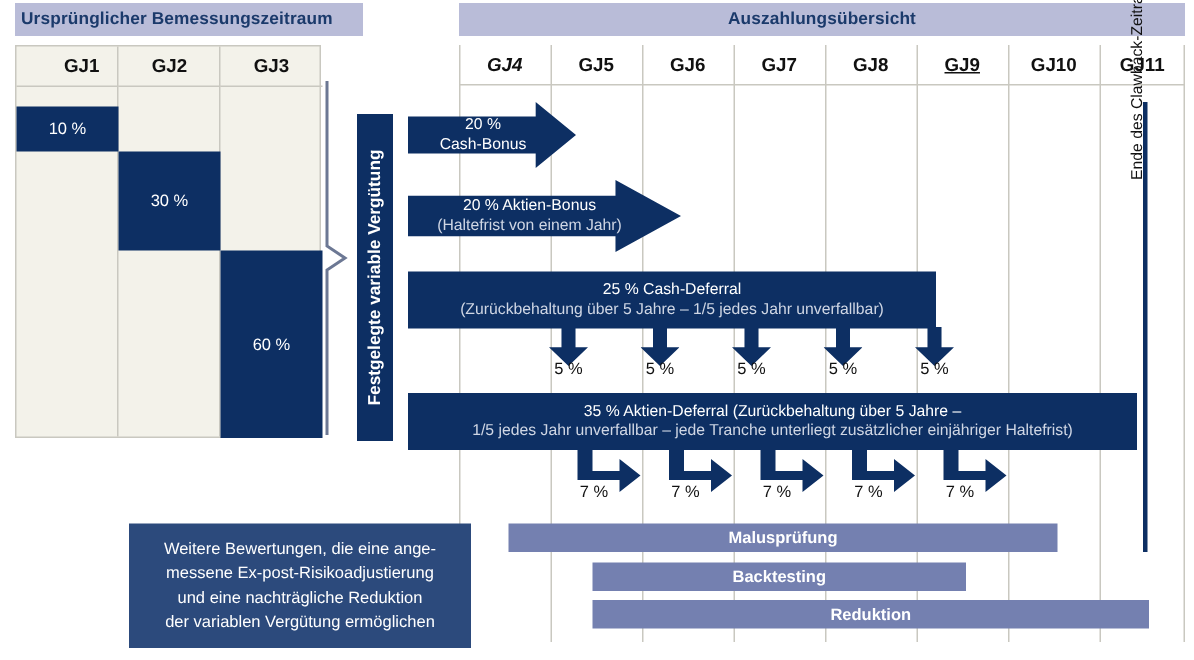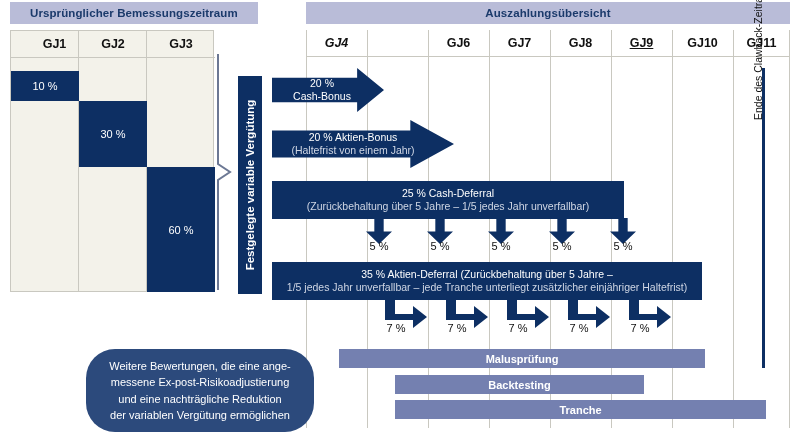--- a/index.html
+++ b/index.html
@@ -23,21 +23,21 @@
   .band {
     position: absolute;
     background: #b9bcd8;
     color: #1b3a6b;
     font-size: 11.5px;
     font-weight: bold;
     letter-spacing: .1px;
     display: flex;
     align-items: center;
   }
-  .band.left  { left: 10px;  top: 2px; width: 228px; height: 22px; padding-left: 20px; }
+  .band.left  { left: 10px;  top: 2px; width: 228px; height: 22px; padding-left: 4px; }
   .band.right { left: 306px; top: 2px; width: 484px; height: 22px; justify-content: center; }
 
   
   .ltable {
     position: absolute;
     left: 10px; top: 30px;
     width: 204px; height: 262px;
     border: 1px solid #c9c8c0;
     box-sizing: border-box;
     background: #f3f2ea;
@@ -208,21 +208,20 @@
     background: #2c4a7c;
     color: #ffffff;
     font-size: 11px;
     line-height: 1.5;
     display: flex;
     align-items: center;
     justify-content: center;
     text-align: center;
     padding: 0 8px;
     box-sizing: border-box;
-    border-radius: 29px;
   }
   .note p { margin: 0; }
 </style>
 </head>
 <body>
 
 <div id="stage">
 
   <div class="band left">
     <span>Ursprünglicher Bemessungszeitraum</span>
@@ -251,20 +250,21 @@
     </svg>
   </div>
 
   <div class="vbar">
     <span>Festgelegte variable Vergütung</span>
   </div>
 
   <div class="rgrid">
     <div class="rhead">
       <div class="cell" style="left:0;width:61px;font-style:italic;">GJ4</div>
+      <div class="cell" style="left:61px;width:61px;">GJ5</div>
       <div class="cell" style="left:122px;width:61px;">GJ6</div>
       <div class="cell" style="left:183px;width:61px;">GJ7</div>
       <div class="cell" style="left:244px;width:61px;">GJ8</div>
       <div class="cell" style="left:305px;width:61px;text-decoration:underline;">GJ9</div>
       <div class="cell" style="left:366px;width:61px;">GJ10</div>
       <div class="cell" style="left:427px;width:57px;">GJ11</div>
     </div>
 
     <div class="vline" style="left:0;"></div>
     <div class="vline" style="left:61px;"></div>
@@ -307,21 +307,21 @@
 
   <div class="darrow" style="left:488px;top:218px;"></div>
   <div class="pct" style="left:476px;top:240px;">5 %</div>
 
   <div class="darrow" style="left:549px;top:218px;"></div>
   <div class="pct" style="left:537px;top:240px;">5 %</div>
 
   <div class="darrow" style="left:610px;top:218px;"></div>
   <div class="pct" style="left:598px;top:240px;">5 %</div>
 
-  <div class="barrow rect" style="left:272px;top:262px;width:430px;height:38px;">
+  <div class="barrow rect" style="left:272px;top:262px;width:486px;height:38px;">
     <span>35 % Aktien-Deferral (Zurückbehaltung über 5 Jahre –</span>
     <span class="sub">1/5 jedes Jahr unverfallbar – jede Tranche unterliegt zusätzlicher einjähriger Haltefrist)</span>
   </div>
 
   <div class="larrow" style="left:383px;top:300px;">
     <svg width="46" height="30" viewBox="0 0 46 30">
       <path d="M2 0 L12 0 L12 14 L30 14 L30 6 L44 17 L30 28 L30 20 L2 20 Z" fill="#0d2f63"></path>
     </svg>
   </div>
   <div class="pct" style="left:371px;top:322px;">7 %</div>
@@ -349,21 +349,21 @@
 
   <div class="larrow" style="left:627px;top:300px;">
     <svg width="46" height="30" viewBox="0 0 46 30">
       <path d="M2 0 L12 0 L12 14 L30 14 L30 6 L44 17 L30 28 L30 20 L2 20 Z" fill="#0d2f63"></path>
     </svg>
   </div>
   <div class="pct" style="left:615px;top:322px;">7 %</div>
 
   <div class="lav" style="left:339px;top:349px;width:366px;">Malusprüfung</div>
   <div class="lav" style="left:395px;top:375px;width:249px;">Backtesting</div>
-  <div class="lav" style="left:395px;top:400px;width:371px;">Tranche</div>
+  <div class="lav" style="left:395px;top:400px;width:371px;">Reduktion</div>
 
   <div class="note">
     <p>
       <span>Weitere Bewertungen, die eine ange-</span><br>
       <span>messene Ex-post-Risikoadjustierung</span><br>
       <span>und eine nachträgliche Reduktion</span><br>
       <span>der variablen Vergütung ermöglichen</span>
     </p>
   </div>
 

